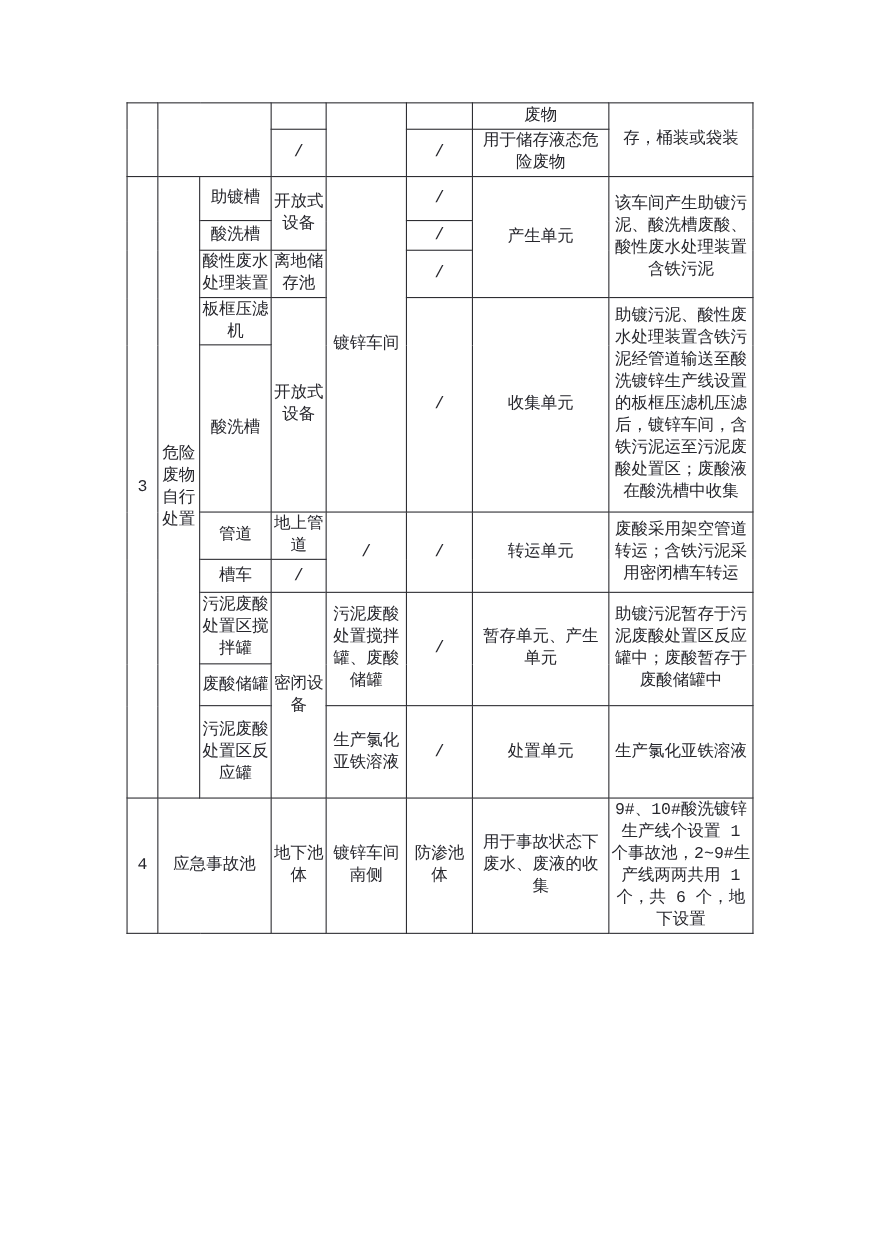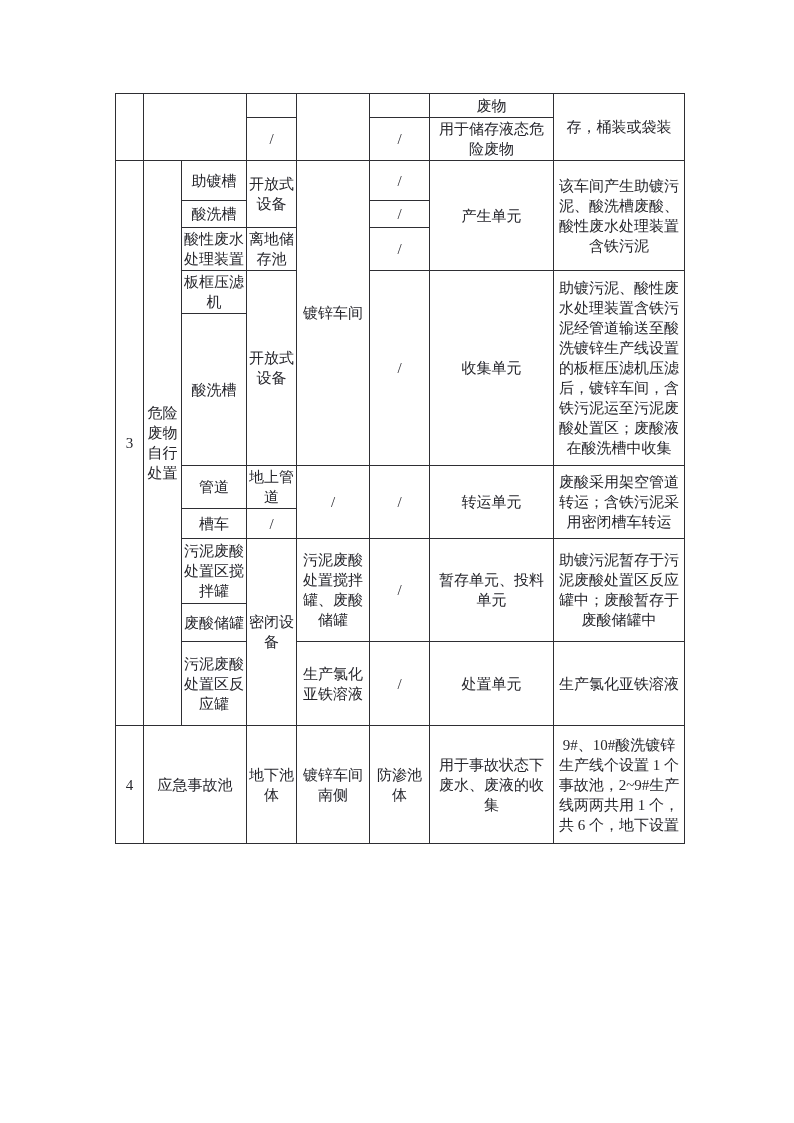--- a/index.html
+++ b/index.html
@@ -5,21 +5,21 @@
   html, body {
     margin: 0;
     padding: 0;
     background: #ffffff;
   }
   .page {
     position: relative;
     width: 794px;
     height: 974px;
     background: #ffffff;
-    font-family: Liberation Serif, serif;
+    font-family: Liberation Mono, monospace;
     color: #26262c;
     overflow: hidden;
   }
   table.facility {
     position: absolute;
     left: 115px;
     top: 93px;
     width: 569px;
     border-collapse: collapse;
     table-layout: fixed;
@@ -139,21 +139,21 @@
     <tr class="r7">
       <td>槽车</td>
       <td>/</td>
     </tr>
 
     <tr class="r8">
       <td>污泥废酸处置区搅拌罐</td>
       <td rowspan="3">密闭设备</td>
       <td rowspan="2">污泥废酸处置搅拌罐、废酸储罐</td>
       <td rowspan="2">/</td>
-      <td rowspan="2">暂存单元、投料单元</td>
+      <td rowspan="2">暂存单元、产生单元</td>
       <td rowspan="2" class="remark">助镀污泥暂存于污泥废酸处置区反应罐中；废酸暂存于废酸储罐中</td>
     </tr>
 
     <tr class="r9">
       <td>废酸储罐</td>
     </tr>
 
     <tr class="r10">
       <td>污泥废酸处置区反应罐</td>
       <td>生产氯化亚铁溶液</td>

